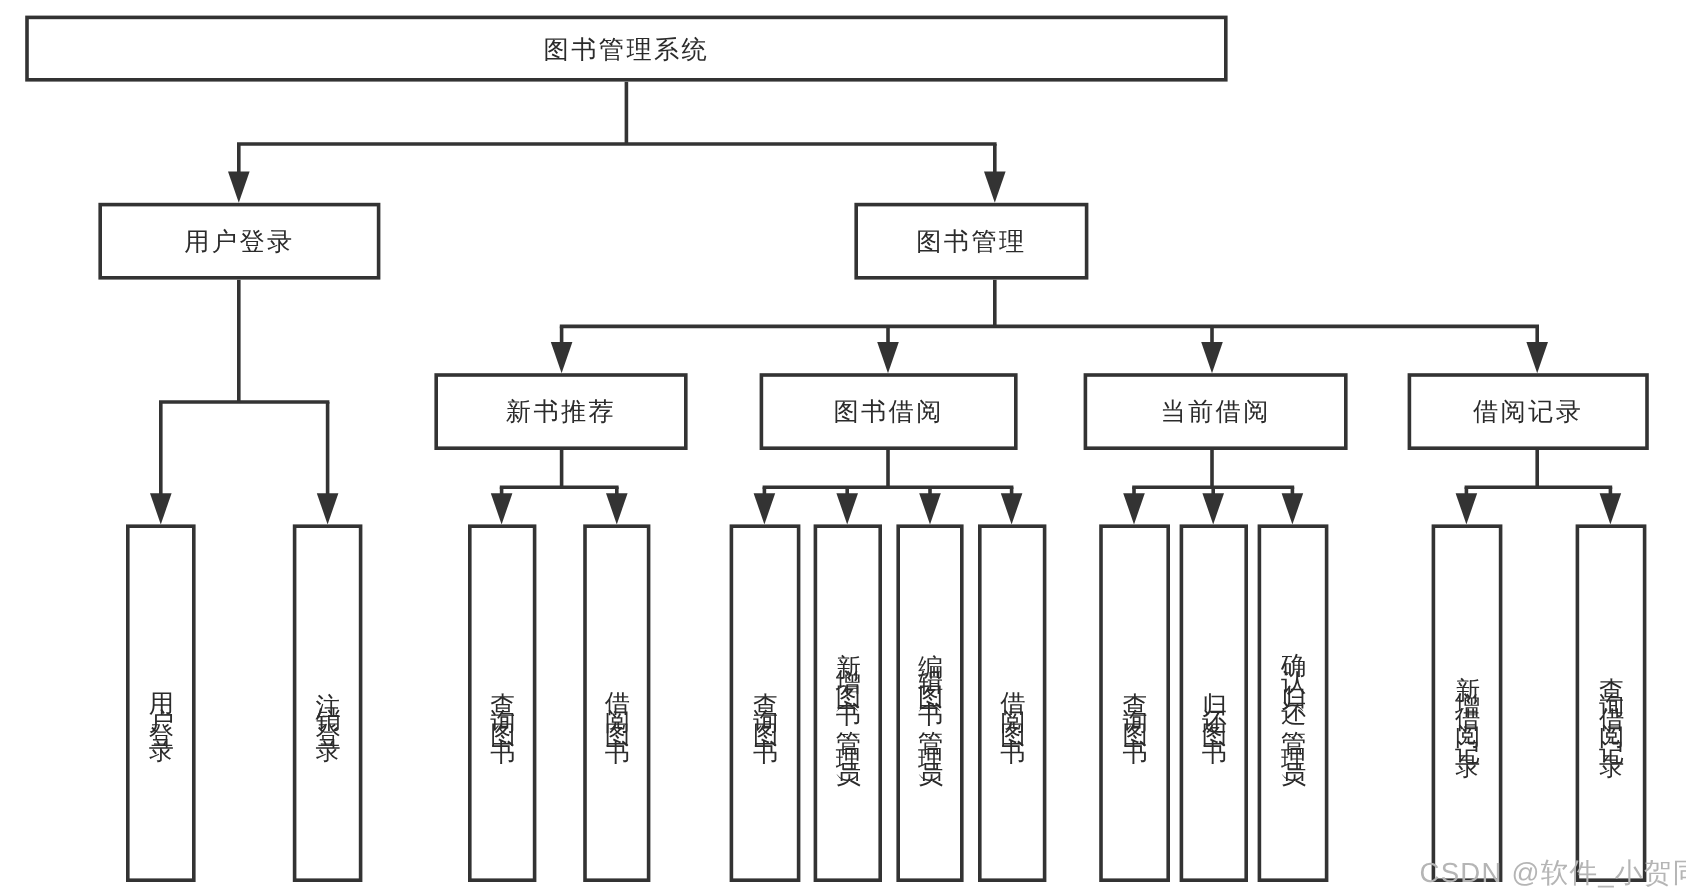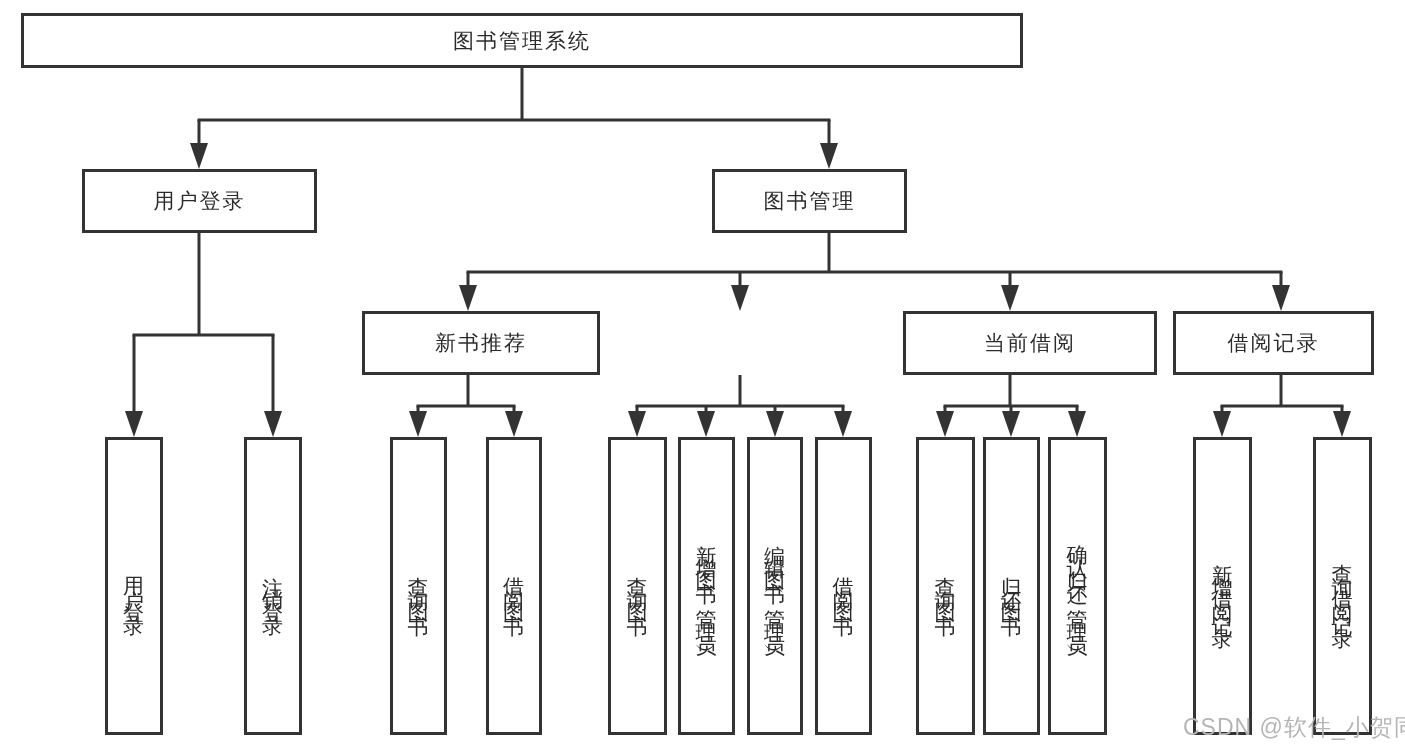--- a/index.html
+++ b/index.html
@@ -110,24 +110,27 @@
     <span class="lbl">图书管理系统</span>
   </div>
 
   <div class="box" style="left:82px;top:169px;width:235px;height:64px">
     <span class="lbl">用户登录</span>
   </div>
   <div class="box" style="left:712px;top:169px;width:195px;height:64px">
     <span class="lbl">图书管理</span>
   </div>
 
-  <div class="box" style="left:362px;top:311px;width:238px;height:64px">
+  <div class="box" style="left:362px;top:311px;width:211px;height:64px">
     <span class="lbl">新书推荐</span>
   </div>
-  <div class="box" style="left:903px;top:311px;width:254px;height:64px">
+  <div class="box" style="left:633px;top:311px;width:215px;height:64px">
+    <span class="lbl">图书借阅</span>
+  </div>
+  <div class="box" style="left:903px;top:311px;width:220px;height:64px">
     <span class="lbl">当前借阅</span>
   </div>
   <div class="box" style="left:1173px;top:311px;width:201px;height:64px">
     <span class="lbl">借阅记录</span>
   </div>
 
   <div class="box leaf" style="left:105px;top:437px;width:58px;height:298px">
     <span class="lbl">用户登录</span>
   </div>
   <div class="box leaf" style="left:244px;top:437px;width:58px;height:298px">

